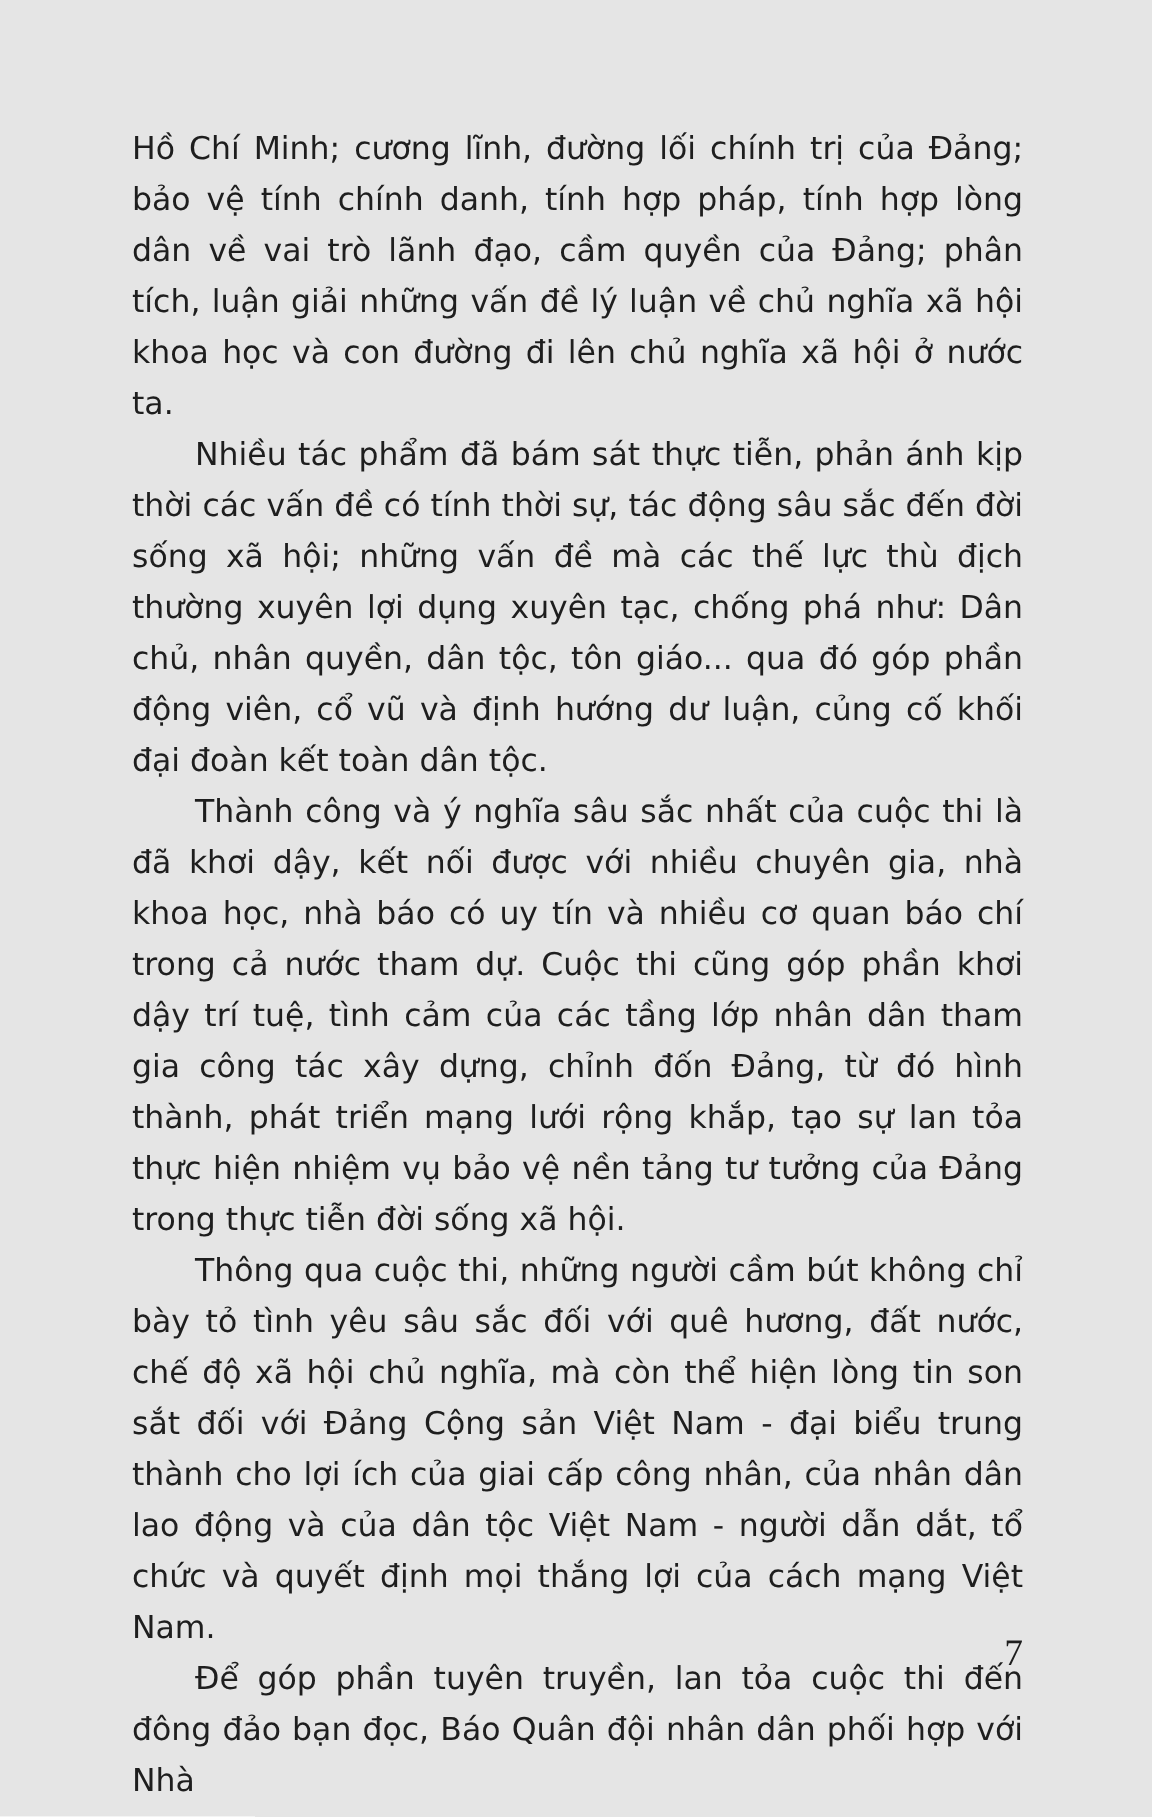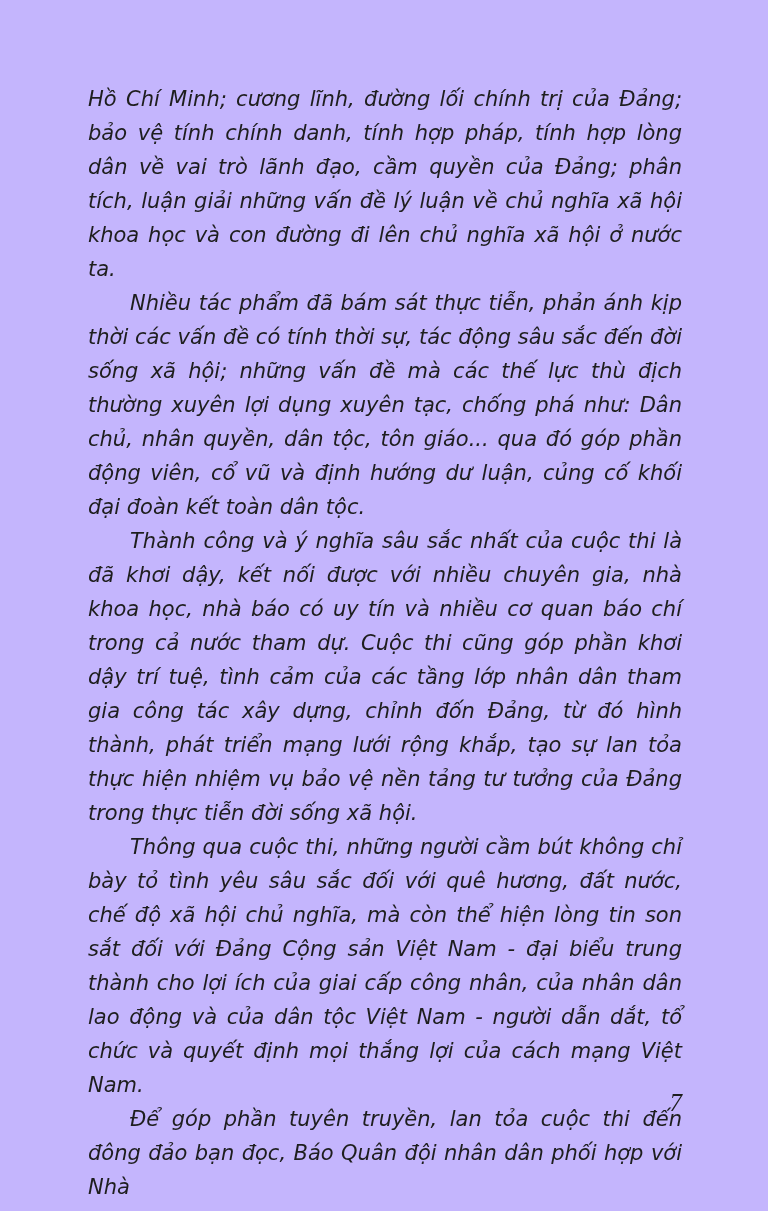--- a/index.html
+++ b/index.html
@@ -4,23 +4,22 @@
 <style>
   html, body {
     margin: 0;
     padding: 0;
     background: #ffffff;
   }
   .page {
     position: relative;
     width: 768px;
     height: 1211px;
-    background: #c4b5fd;
+    background: #e5e5e5;
     overflow: hidden;
-    font-style: italic;
   }
   .text-block {
     position: absolute;
     left: 88px;
     top: 82px;
     width: 594px;
     font-family: "DejaVu Sans", "Liberation Sans", sans-serif;
     font-size: 21px;
     line-height: 34px;
     color: #1e1e1e;

